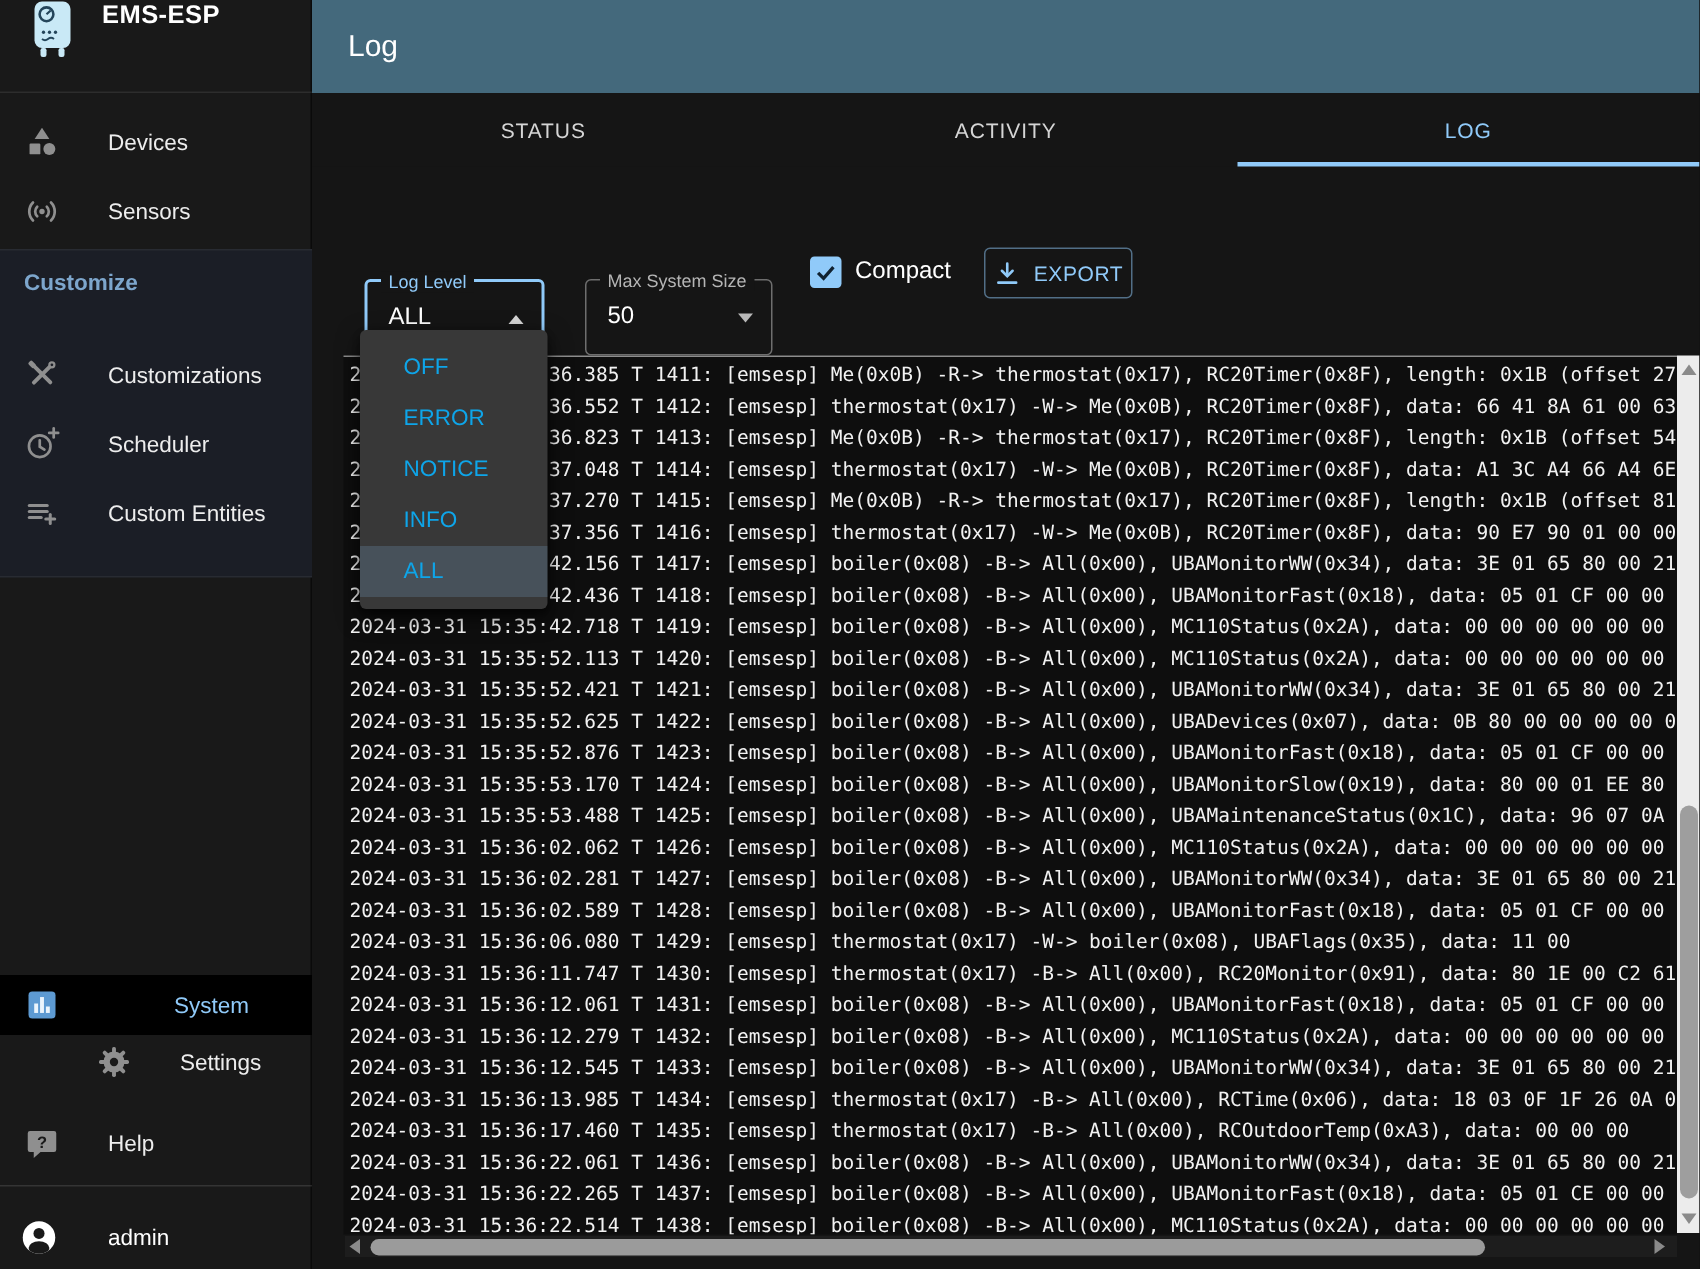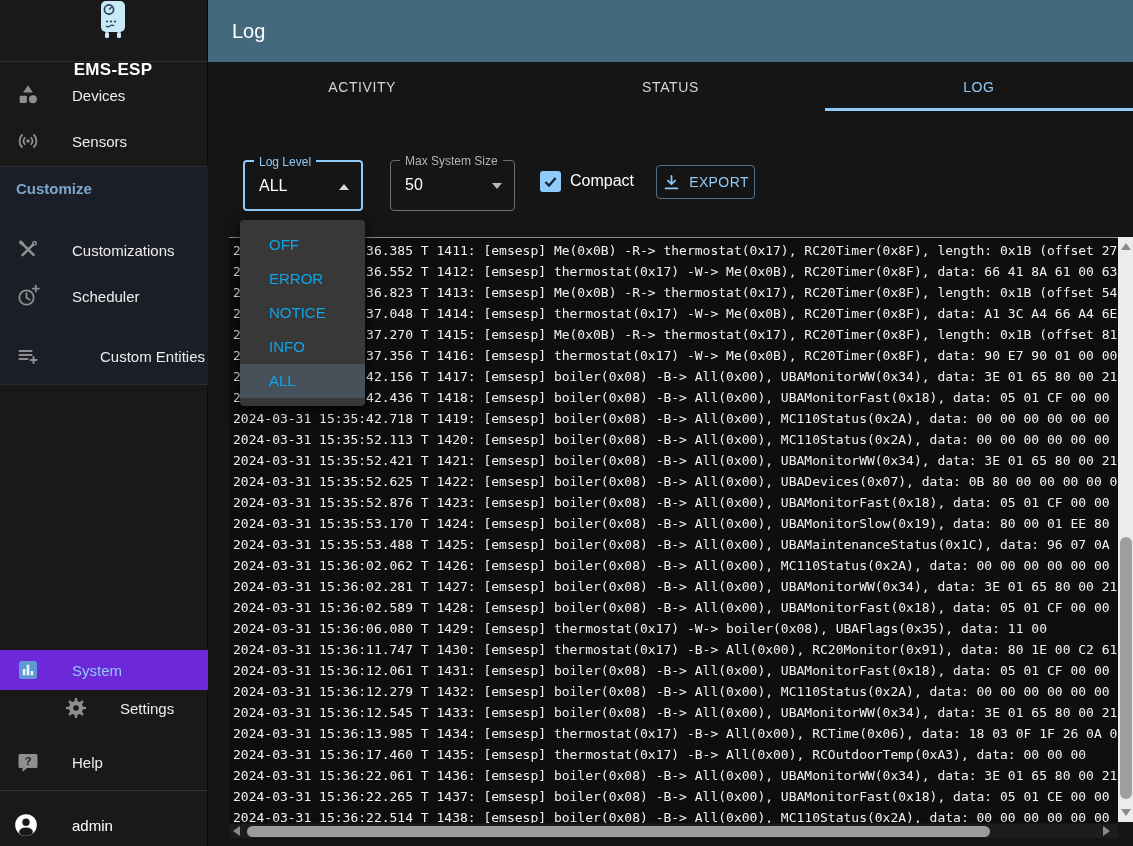--- a/index.html
+++ b/index.html
@@ -4,28 +4,28 @@
 <style>
   * { margin:0; padding:0; box-sizing:border-box; }
   html,body { width:1133px; height:846px; overflow:hidden; background:#141414;
               font-family:"Liberation Sans", sans-serif; }
   .stage { position:relative; width:1133px; height:846px; background:#151515; }
 
   
   .sidebar { position:absolute; left:0; top:0; width:208px; height:846px;
              background:#191919; border-right:1px solid #0a0a0a; }
   .sb-header { position:absolute; left:0; top:0; width:208px; height:62px;
-               display:flex; align-items:center; gap:16px; padding-left:18px;
-               border-bottom:1px solid rgba(255,255,255,0.09);flex-direction:column; }
+               display:flex; gap:16px; padding-left:18px;
+               border-bottom:1px solid rgba(255,255,255,0.09); }
   .app-title { color:#fff; font-size:17px; font-weight:700; letter-spacing:0.3px; }
   .sb-item { position:absolute; left:0; width:208px; height:40px; display:flex;
              align-items:center; cursor:pointer; }
   .sb-item .ic { width:24px; height:24px; margin-left:16px; color:#8f8f8f; flex:0 0 24px; }
   .sb-item .lbl { margin-left:32px; color:#ededed; font-size:15px; }
-  .sb-item.active { background:#6d28d9; }
+  .sb-item.active { background:#000000;gap:44px; }
   .sb-item.active .lbl { color:#90caf9; }
   .customize-band { position:absolute; left:0; top:166px; width:208px; height:219px;
                     background:#1b1e26; border-top:1px solid rgba(255,255,255,0.06);
                     border-bottom:1px solid rgba(255,255,255,0.06); }
   .section-label { position:absolute; left:16px; top:180px; color:#7da6cc;
                    font-size:15px; font-weight:700; }
   .sb-divider { position:absolute; left:0; top:790px; width:208px; height:1px;
                 background:rgba(255,255,255,0.12); }
   .user-row { position:absolute; left:0; top:804px; width:208px; height:42px;
               display:flex; align-items:center; cursor:pointer; }
@@ -41,21 +41,21 @@
   .tabs { position:absolute; left:0; top:62px; width:925px; height:49px;
           display:flex; background:#151515; }
   .tab { flex:1; display:flex; align-items:center; justify-content:center;
          color:#d5d5d5; font-size:14px; font-weight:500; letter-spacing:0.6px;
          cursor:pointer; text-transform:uppercase; }
   .tab.active { color:#90caf9; }
   .tab-indicator { position:absolute; left:617px; right:0; bottom:0; height:3px;
                    background:#90caf9; }
 
   
-  .select-box { position:absolute; height:51px; border-radius:4px; cursor:pointer; }
+  .select-box { position:absolute; height:51px; border-radius:4px; cursor:pointer;margin-top:26px; }
   .select-box .flabel { position:absolute; top:-7px; left:9px; font-size:12px;
                         padding:0 5px; background:#151515; }
   .select-box .val { position:absolute; left:14px; top:15px; font-size:16px; color:#fff; }
   .caret { position:absolute; right:12px; top:22px; width:0; height:0;
            border-left:5px solid transparent; border-right:5px solid transparent; }
   .caret.up { border-bottom:6px solid #d6d6d6; }
   .caret.down { border-top:6px solid #b9b9b9; }
   .sel-loglevel { left:35px; top:160px; width:120px; border:2px solid #90caf9; }
   .sel-loglevel .flabel { color:#90caf9; }
   .sel-buffer { left:182px; top:160px; width:125px; border:1px solid #6e6e6e; }
@@ -177,21 +177,21 @@
         <svg width="24" height="24" viewBox="0 0 24 24" fill="none" stroke="currentColor" stroke-width="1.8" stroke-linecap="round">
           <circle cx="10.5" cy="13.5" r="7.2"></circle>
           <path d="M10.5 9.5 v4.3 l3.1 1.9"></path>
           <path d="M16.8 4.6 h6"></path>
           <path d="M19.8 1.6 v6"></path>
         </svg>
       </span>
       <span class="lbl">Scheduler</span>
     </div>
 
-    <div class="sb-item" style="top:336px;gap:28px;">
+    <div class="sb-item" style="top:322px;">
       <span class="ic">
         <svg width="24" height="24" viewBox="0 0 24 24" fill="none" stroke="currentColor" stroke-width="2" stroke-linecap="round">
           <path d="M3.5 7 h12"></path>
           <path d="M3.5 11 h12"></path>
           <path d="M3.5 15 h8"></path>
           <path d="M17.5 13 v6"></path>
           <path d="M14.5 16 h6"></path>
         </svg>
       </span>
       <span class="lbl">Custom Entities</span>
@@ -258,22 +258,22 @@
     </div>
   </nav>
 
   <div class="main">
 
     <div class="appbar">
       <span class="title">Log</span>
     </div>
 
     <div class="tabs">
+      <div class="tab">STATUS</div>
       <div class="tab">ACTIVITY</div>
-      <div class="tab">STATUS</div>
       <div class="tab active">LOG</div>
       <div class="tab-indicator"></div>
     </div>
 
     <div class="select-box sel-loglevel">
       <span class="flabel">Log Level</span>
       <span class="val">ALL</span>
       <span class="caret up"></span>
     </div>
 

